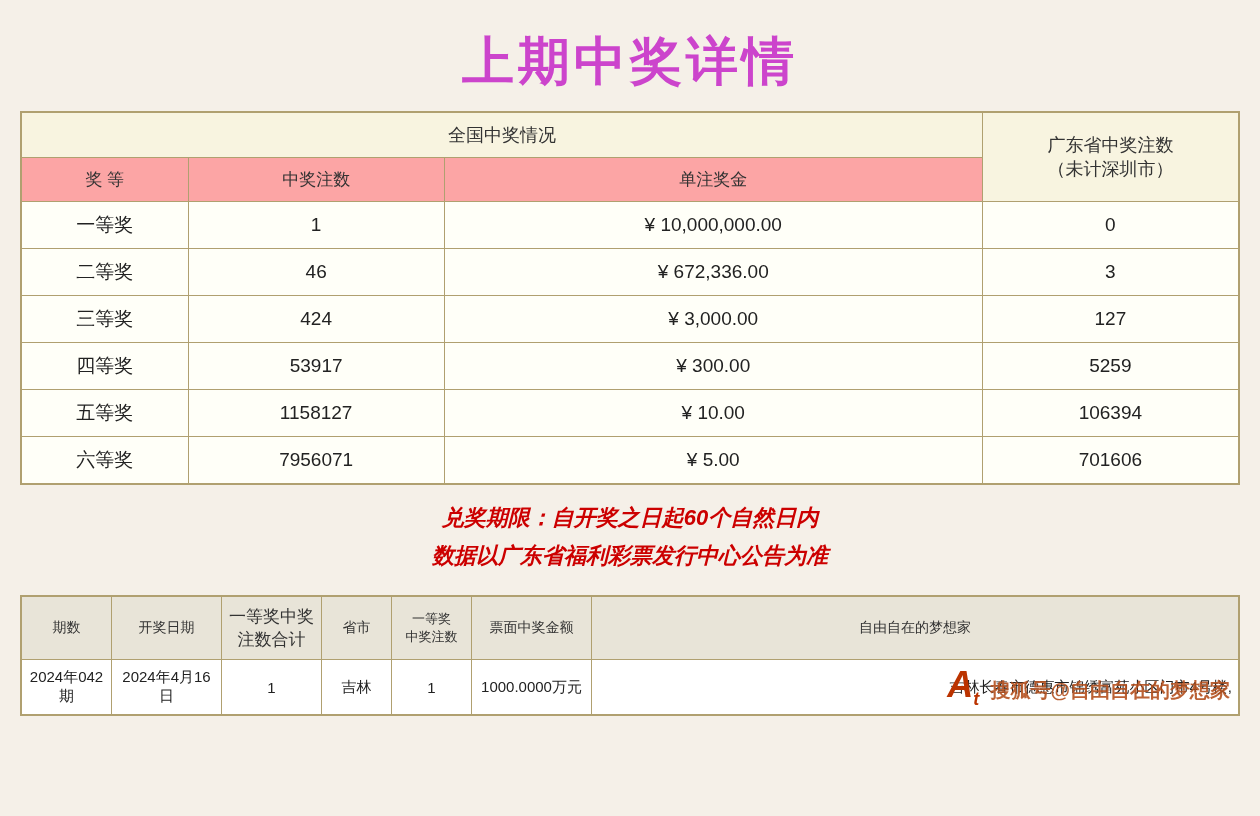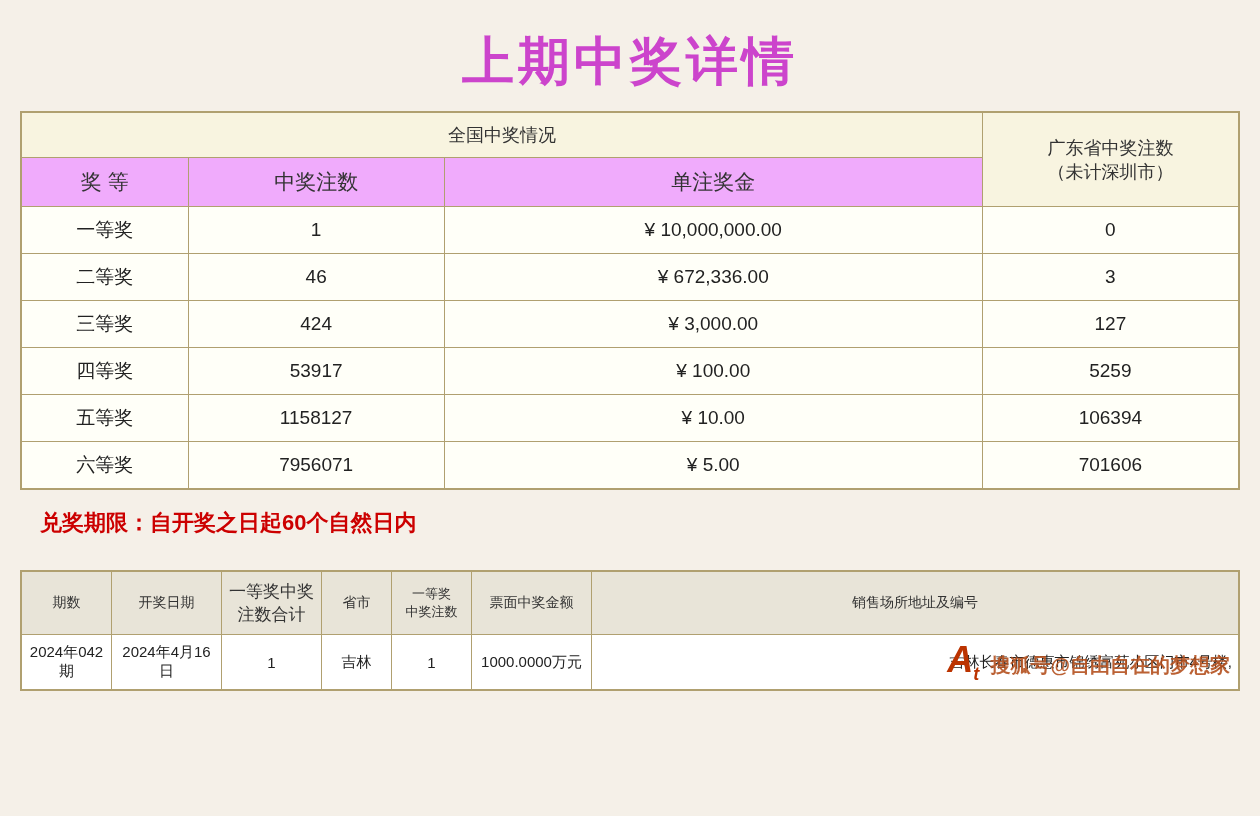--- a/index.html
+++ b/index.html
@@ -47,43 +47,45 @@
     }
 
     .prize-table .header-row-top th {
       background: #f8f4e0;
       font-weight: normal;
       font-size: 18px;
       color: #333;
     }
 
     .prize-table .header-row-sub th {
-      background: #f0abfc;
+      background: #fca5a5;
       font-weight: normal;
-      font-size: 21px;
+      font-size: 17px;
       color: #333;
     }
 
     .prize-table .data-row td {
       background: #fffff8;
       font-size: 19px;
       color: #222;
     }
 
     .prize-table .data-row:nth-child(odd) td {
       background: #fffff8;
     }
 
     .col-prize { width: 130px; }
     .col-count { width: 200px; }
     .col-amount { width: 420px; }
     .col-guangdong { width: 200px; }
 
     .notice-section {
       padding: 18px 20px 10px 20px;
+      text-align: center;
+      font-style: italic;
     }
 
     .notice-line1 {
       font-size: 22px;
       font-weight: bold;
       color: #cc0000;
       margin-bottom: 8px;
     }
 
     .notice-line2 {
@@ -182,41 +184,42 @@
     </tr>
           <tr class="data-row">
       <td>三等奖</td>
       <td>424</td>
       <td>¥ 3,000.00</td>
       <td>127</td>
     </tr>
           <tr class="data-row">
       <td>四等奖</td>
       <td>53917</td>
-      <td>¥ 100.00</td>
+      <td>¥ 300.00</td>
       <td>5259</td>
     </tr>
           <tr class="data-row">
       <td>五等奖</td>
       <td>1158127</td>
       <td>¥ 10.00</td>
       <td>106394</td>
     </tr>
           <tr class="data-row">
       <td>六等奖</td>
       <td>7956071</td>
       <td>¥ 5.00</td>
       <td>701606</td>
     </tr>
         </tbody>
     </table>
   </div>
 
   <div class="notice-section">
     <div class="notice-line1">兑奖期限：自开奖之日起60个自然日内</div>
+    <div class="notice-line2">数据以广东省福利彩票发行中心公告为准</div>
   </div>
 
   <div class="bottom-section">
     <table class="bottom-table">
       <colgroup>
         <col class="col-period">
         <col class="col-date">
         <col class="col-firstcount">
         <col class="col-province">
         <col class="col-firstwincount">
@@ -224,21 +227,21 @@
         <col class="col-address">
       </colgroup>
       <thead>
         <tr>
           <th>期数</th>
           <th>开奖日期</th>
           <th style="font-size:17px;">一等奖中奖<br>注数合计</th>
           <th>省市</th>
           <th style="font-size:13px;">一等奖<br>中奖注数</th>
           <th>票面中奖金额</th>
-          <th>销售场所地址及编号</th>
+          <th>自由自在的梦想家</th>
         </tr>
       </thead>
       <tbody id="bottom-tbody">
       <tr>
       <td>2024年042期</td>
       <td>2024年4月16日</td>
       <td>1</td>
       <td>吉林</td>
       <td>1</td>
       <td>1000.0000万元</td>

